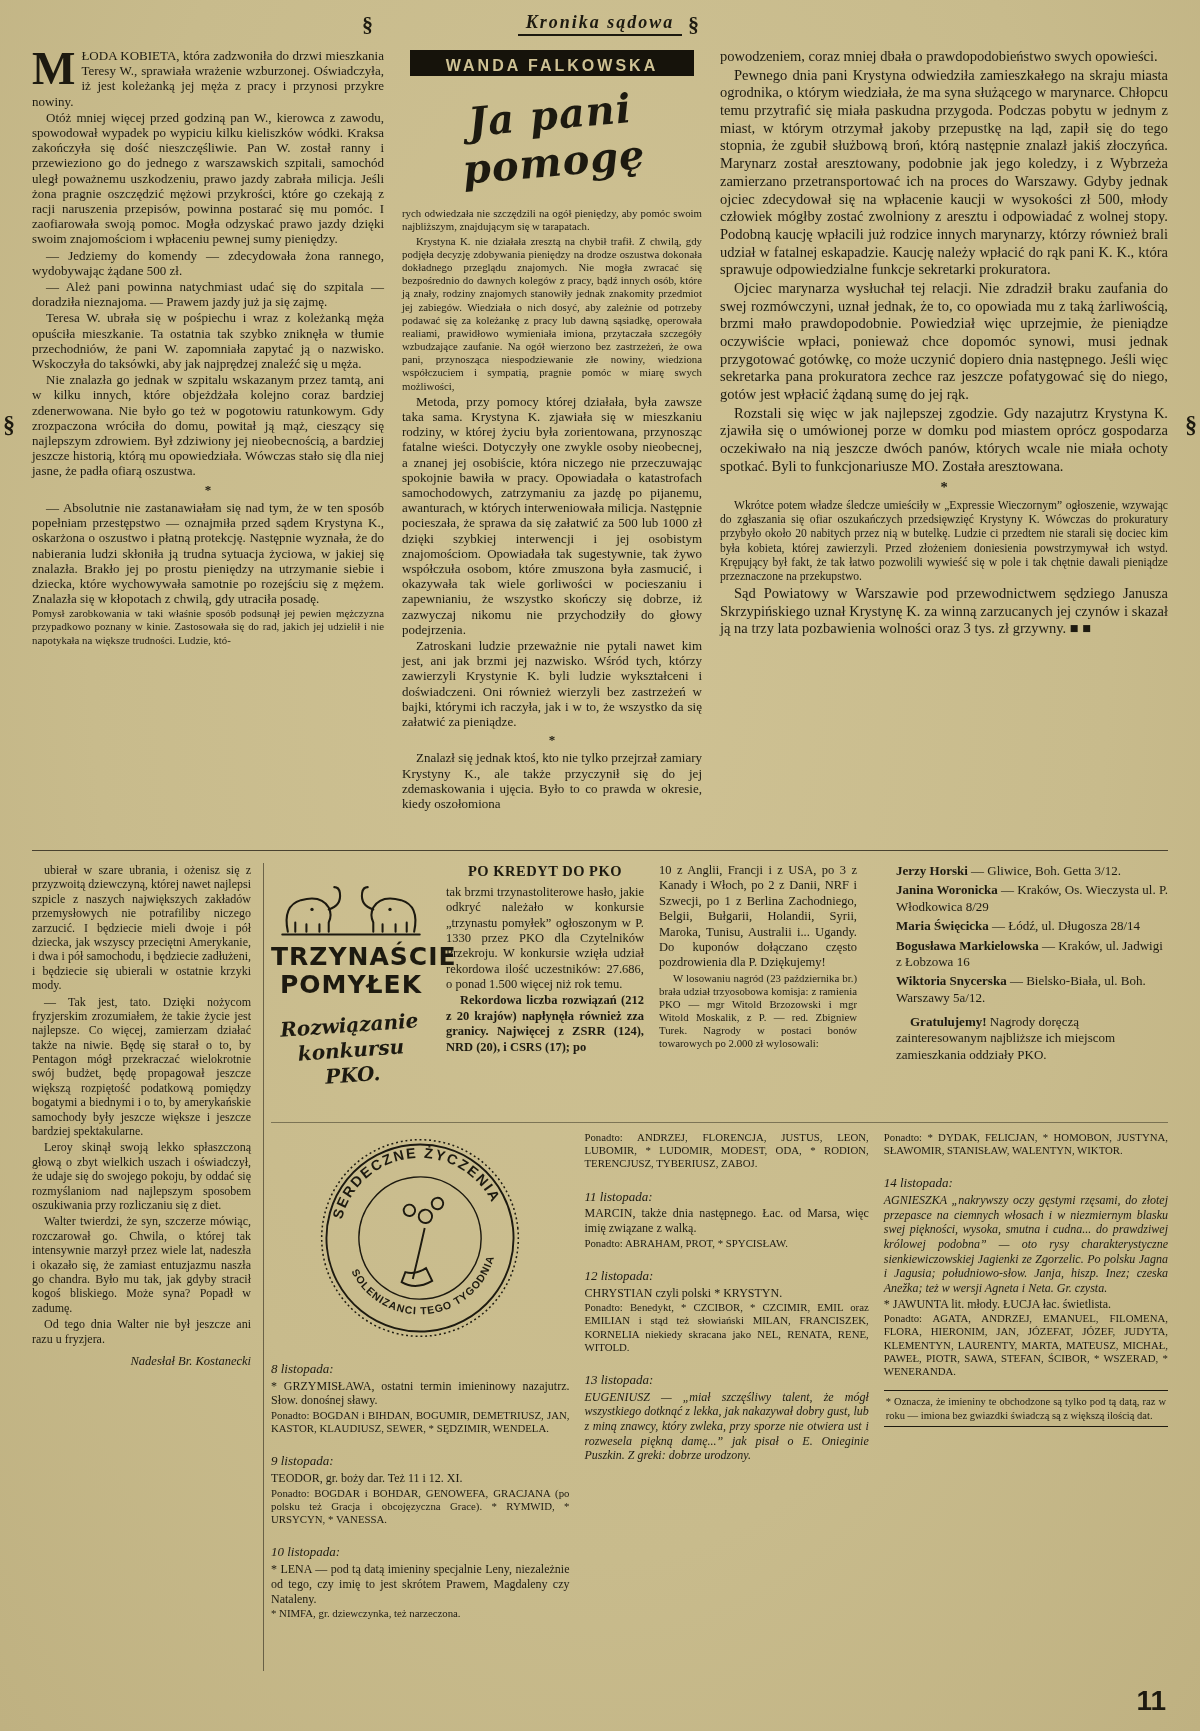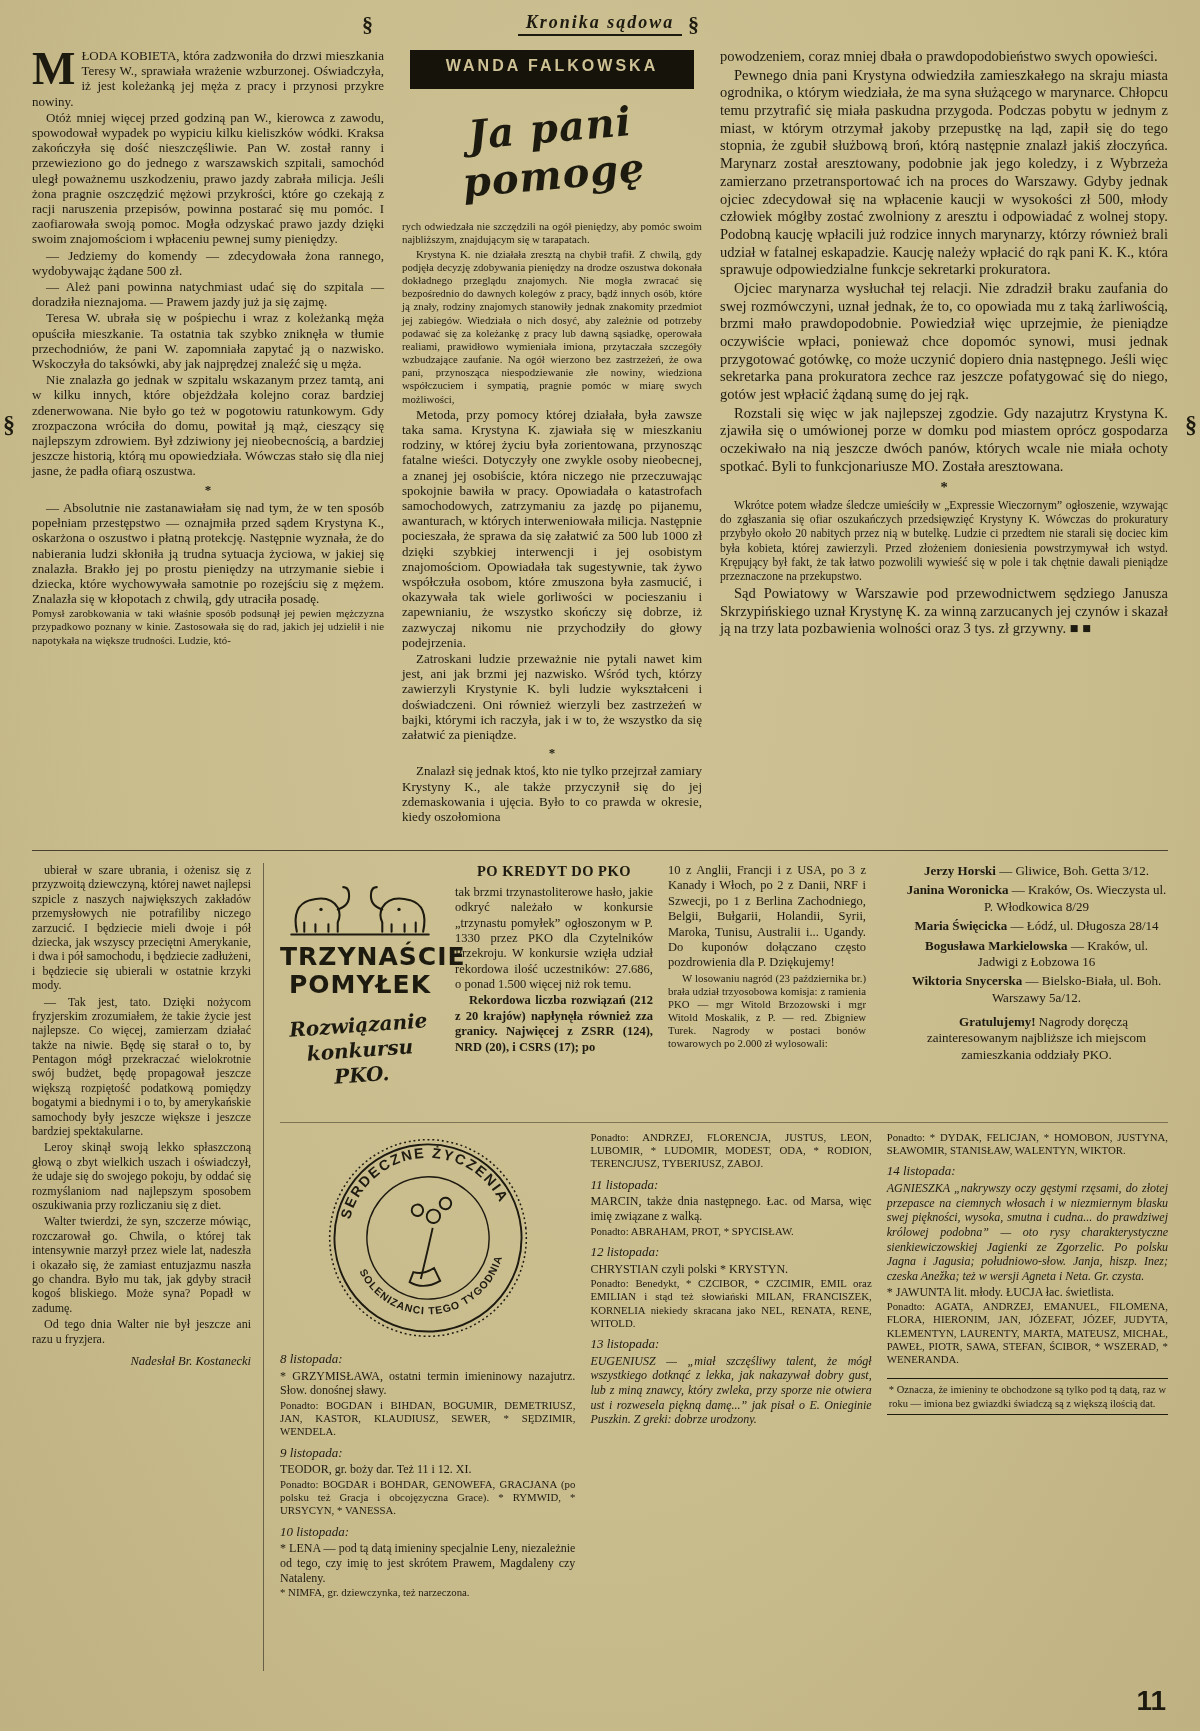--- a/index.html
+++ b/index.html
@@ -27,51 +27,51 @@
   .para { text-indent: 14px; margin-bottom: 1px; }
   .noindent, .para.lead { text-indent: 0; }
   .small { font-size: 10.8px; line-height: 1.22; }
   .ccol3 .small { font-size: 11.6px; }
   .star { text-align: center; text-indent: 0; font-weight: bold; margin: 3px 0; }
   .bold { font-weight: bold; }
   .italic { font-style: italic; }
   .dropcap { float: left; font-size: 46px; line-height: 37px; font-weight: bold; padding: 2px 6px 0 0; }
   .author-box { background: #16130b; color: #cfc294; font-family: "Liberation Sans", sans-serif;
                 font-weight: bold; letter-spacing: 3px; font-size: 16px; text-align: center;
-                padding: 7px 0 13px; margin: 2px 8px 8px; }
+                padding: 7px 0 0; margin: 2px 8px 8px; }
   .script-title { font-family: "DejaVu Serif", serif; font-style: italic; font-weight: bold;
                   font-size: 40px; text-align: center; transform: rotate(-5deg);
                   margin: 16px 0 22px; letter-spacing: 1px; }
   .main-rule { border: none; border-top: 1.5px solid rgba(29,26,16,.75); margin: 2px 32px 4px; }
   
-  .bottom { display: flex; gap: 16px; padding: 8px 32px 0; height: 816px; overflow: hidden; }
+  .bottom { display: flex; gap: 7px; padding: 8px 32px 0; height: 816px; overflow: hidden; }
   .humor { width: 232px; flex: none; border-right: 1px solid rgba(29,26,16,.55);
            padding-right: 12px; font-size: 12px; line-height: 1.2; text-align: justify; }
   .humor .para { text-indent: 12px; margin-bottom: 2px; }
   .byline { text-align: right; font-weight: normal; font-style: italic; margin-top: 8px; font-size: 12.5px; }
   .bright { flex: 1; display: flex; flex-direction: column; }
   .brow1 { display: grid; grid-template-columns: 160px 198px 198px 1fr; gap: 15px;
            height: 260px; overflow: hidden; border-bottom: 1px solid rgba(29,26,16,.45); padding-bottom: 4px; }
   .contest { text-align: center; }
   .contest svg { display: block; margin: 0 auto 2px; }
   .big-title { font-family: "DejaVu Sans", sans-serif; font-weight: bold; font-size: 25px;
                letter-spacing: 1px; line-height: 1.12; }
   .script-caption { font-family: "DejaVu Serif", serif; font-style: italic; font-weight: bold;
                     font-size: 20px; white-space: pre-line; margin-top: 14px; transform: rotate(-4deg);
                     line-height: 1.25; }
   .pko-col { font-size: 12.5px; line-height: 1.23; text-align: justify; }
   .pko-headline { font-weight: bold; font-size: 14.5px; text-align: center; margin-bottom: 4px; letter-spacing: .5px; }
-  .winners { font-size: 13px; line-height: 1.26; padding-left: 24px; text-align: center; }
+  .winners { font-size: 13px; line-height: 1.26; padding-left: 24px; }
   .winner { text-indent: 0; margin-bottom: 3px; }
   .winner-name { font-weight: bold; }
   .winners-outro { margin-top: 8px; text-indent: 14px; }
   .brow2 { display: grid; grid-template-columns: 1.05fr 1fr 1fr; gap: 15px; padding-top: 8px;
            flex: 1; overflow: hidden; font-size: 12px; line-height: 1.22; text-align: justify; }
   .stamp-wrap { display: flex; justify-content: center; margin: 2px 0 8px; transform: rotate(-6deg); }
-  .date { font-style: italic; font-size: 13px; text-indent: 0; margin: 6px 0 2px; }
+  .date { font-style: italic; font-size: 13px; text-indent: 0; margin: 18px 0 2px; }
   .wishes .small { font-size: 10.8px; }
   .footnote { border-top: 1px solid #1d1a10; border-bottom: 1px solid #1d1a10; margin-top: 12px;
               padding: 4px 2px; font-size: 10.5px; line-height: 1.28; }
   .page-number { position: absolute; right: 34px; bottom: 14px; font-family: "Liberation Sans", sans-serif;
                  font-weight: bold; font-size: 28px; text-align: center; }
   svg text { font-family: "Liberation Sans", sans-serif; fill: #1d1a10; }
 </style>
 </head>
 <body>
 

